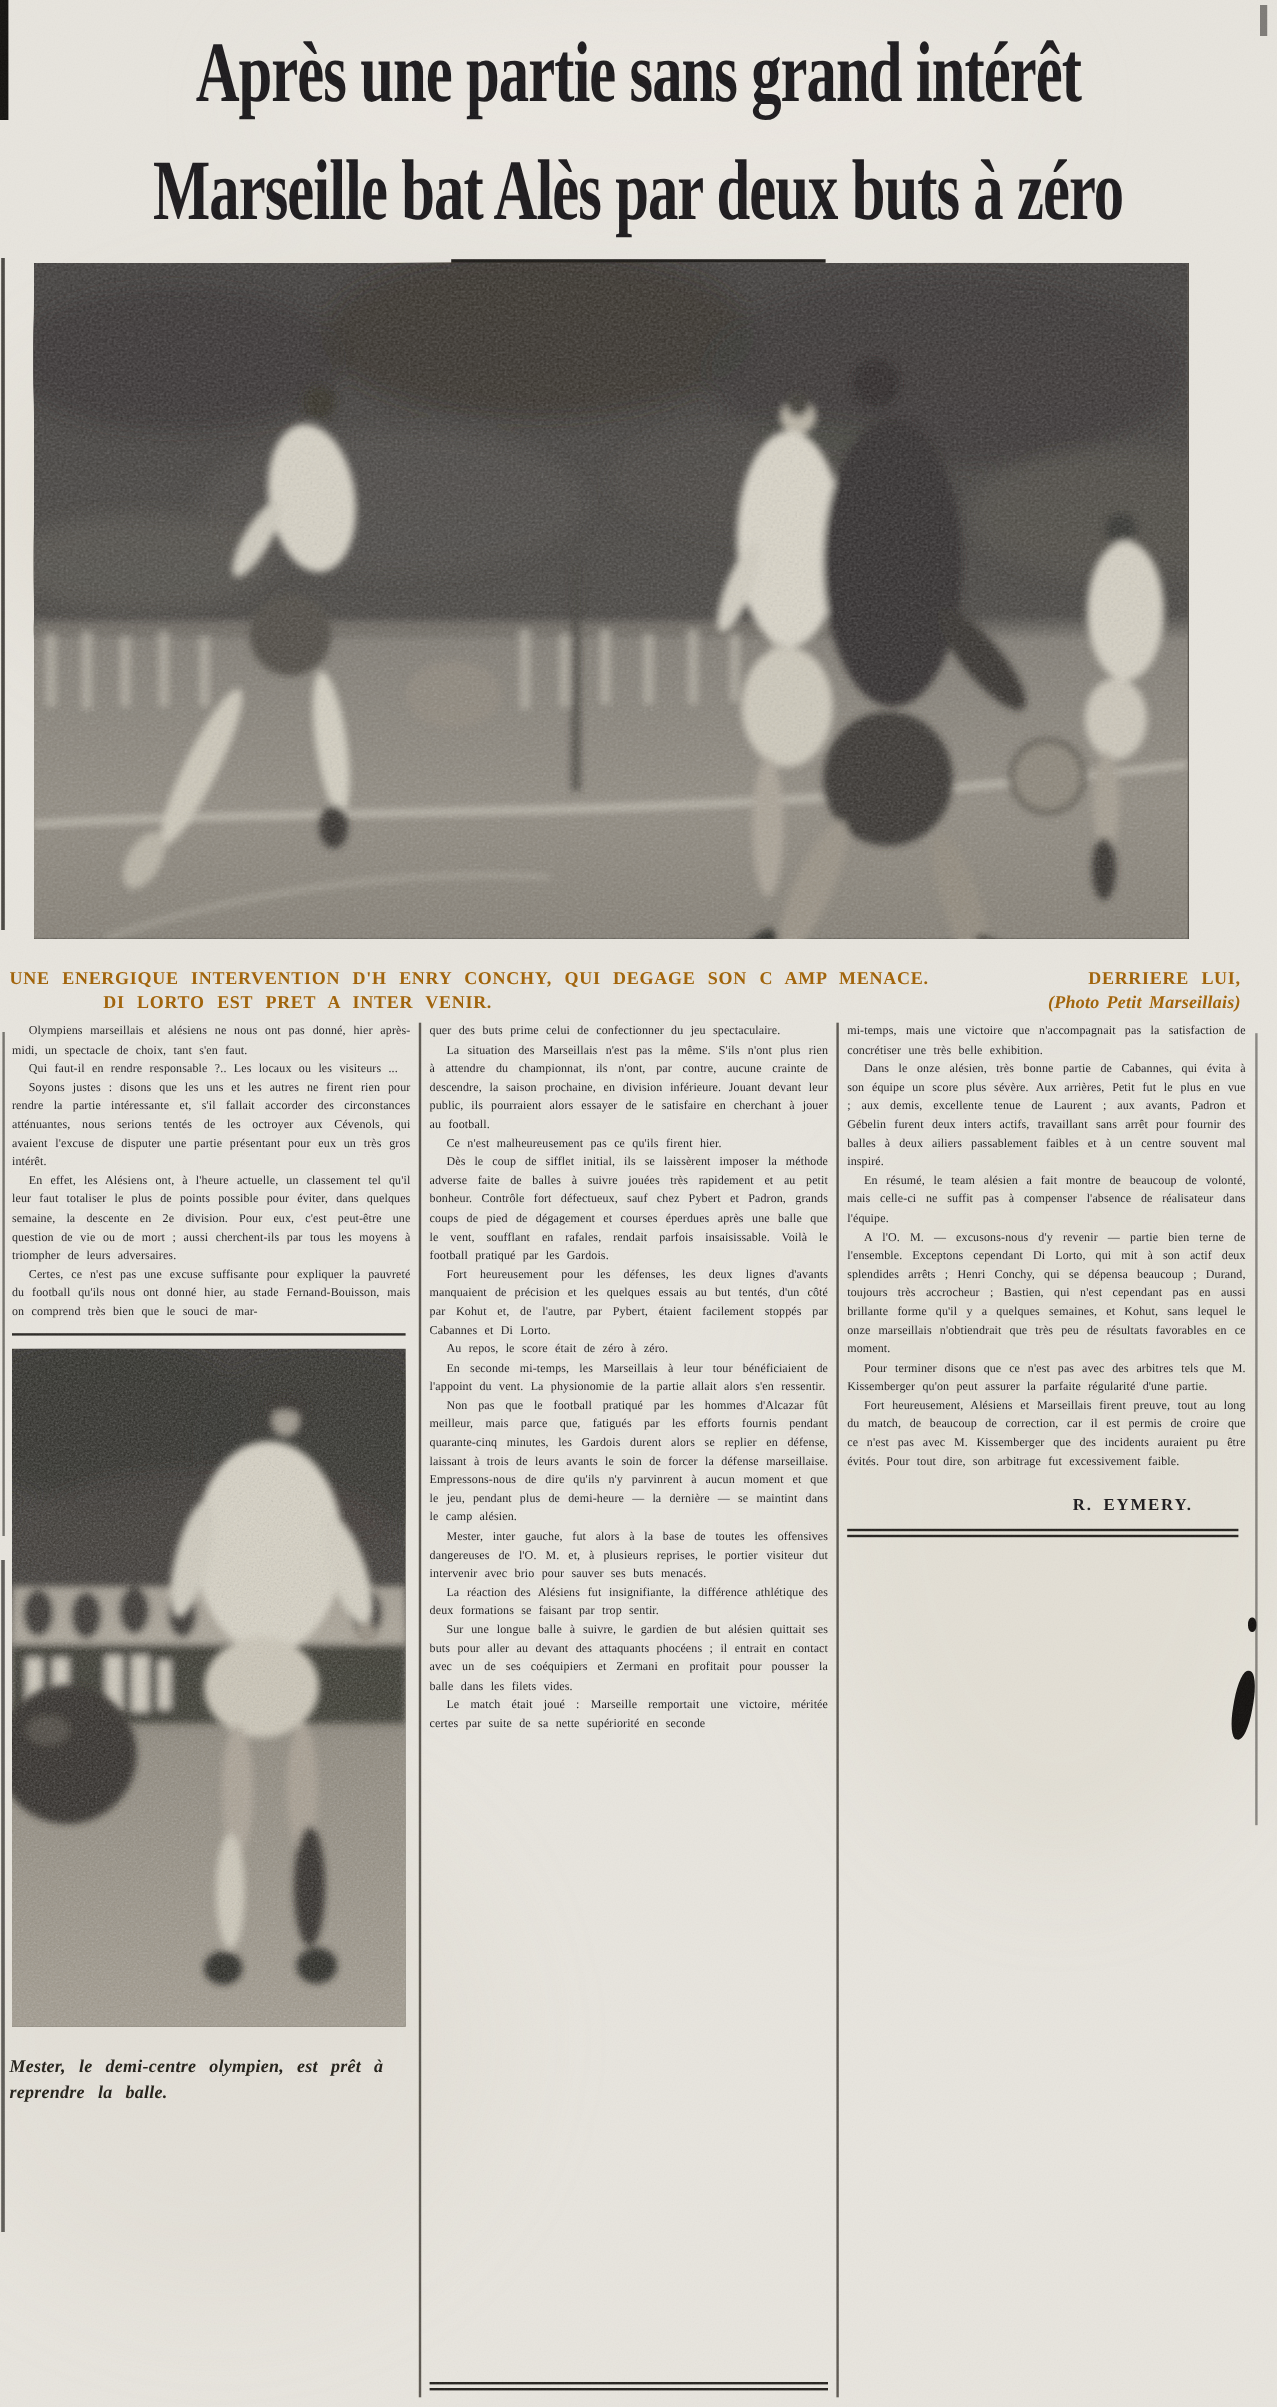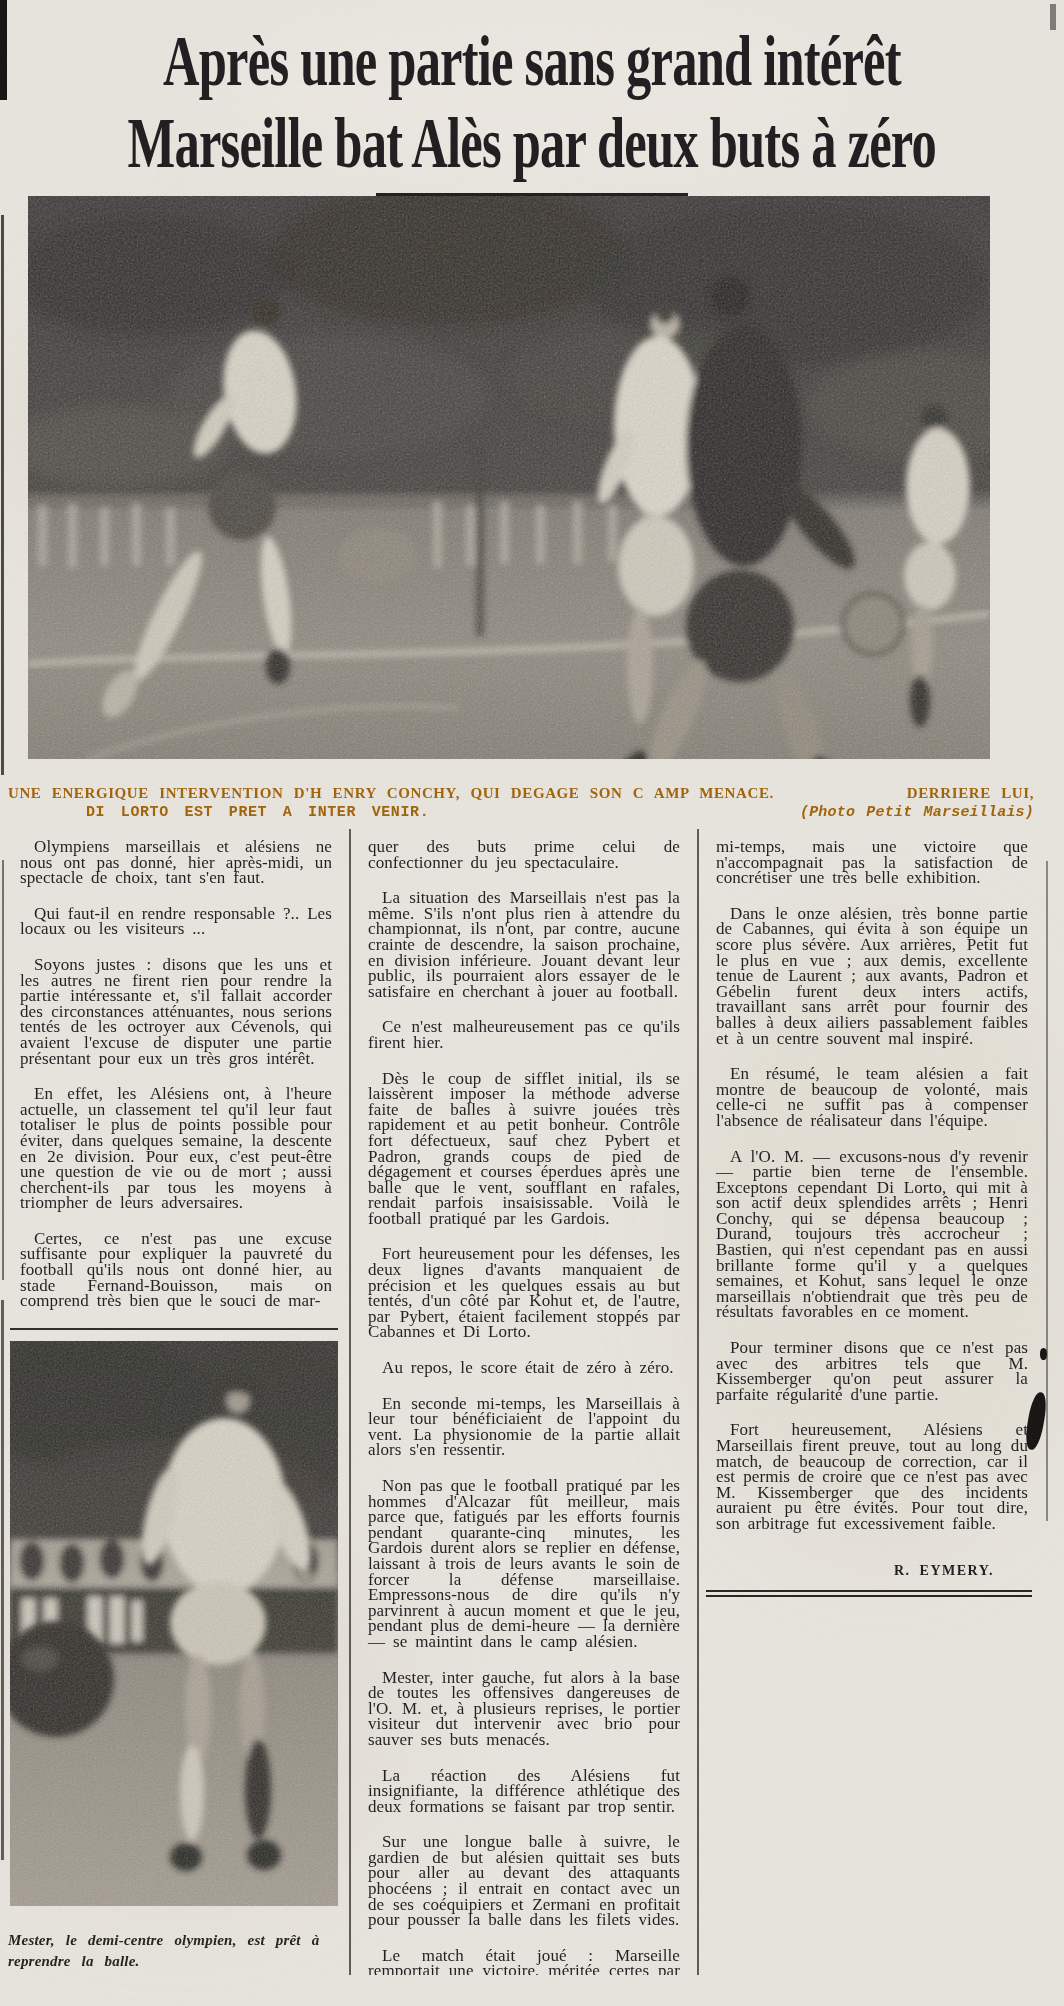--- a/index.html
+++ b/index.html
@@ -9,40 +9,40 @@
     font-family:"Liberation Serif", serif;
   }
   
   .stains{position:absolute;inset:0;z-index:0;pointer-events:none;}
   .grain-overlay{position:absolute;inset:0;z-index:40;pointer-events:none;opacity:.07;}
   .edge-mark{position:absolute;background:#14120f;z-index:30;}
   .ink-blob{position:absolute;background:#141210;border-radius:45%;z-index:30;}
   
   .masthead{position:relative;z-index:5;text-align:center;margin-top:20px;}
   .headline-line{
-    font-weight:bold;font-size:64px;line-height:82px;margin:0;
+    font-weight:bold;font-size:64px;line-height:82px;margin:16px;
     letter-spacing:-1px;white-space:nowrap;
   }
   .headline-line .squeeze{display:inline-block;transform:scale(0.79,1.12);transform-origin:center;}
   .headline-rule{width:312px;height:3px;background:#1e1c19;margin:9px auto 0 auto;}
   
   .main-photo{position:relative;z-index:5;margin:13px 0 0 28px;width:962px;height:563px;background:#55514a;}
   .main-photo svg{display:block;}
   .photo-caption{position:relative;z-index:5;margin:24px 30px 0 8px;
     font-weight:bold;font-size:15px;line-height:20px;letter-spacing:.6px;word-spacing:6px;color:#a16207;}
   .cap-row{display:flex;justify-content:space-between;}
-  .cap-row.second{padding-left:78px;font-family:Liberation Mono, monospace;}
+  .cap-row.second{padding-left:78px;}
   .photo-credit{font-weight:bold;font-style:italic;letter-spacing:.2px;word-spacing:2px;}
   
   .columns{position:relative;z-index:5;display:flex;align-items:stretch;
     margin-top:6px;padding:0 10px;height:1146px;overflow:hidden;}
   .col{width:332px;display:flex;flex-direction:column;}
   .vdivider{width:2px;background:#45413a;margin:0 7px;opacity:.85;}
   .col p{
-    margin:10px;font-size:17px;line-height:15.6px;text-align:justify;
+    margin:0;font-size:10px;line-height:15.6px;text-align:justify;
     text-indent:14px;letter-spacing:.1px;word-spacing:3.5px;color:#1d1b1e;
   }
   .col p.noindent{text-indent:0;}
   .section-rule{height:2px;background:#2c2a26;margin:9px 4px 11px 0;}
   .double-rule{border-top:2.5px solid #26231f;border-bottom:2px solid #26231f;height:3px;margin-top:14px;}
   .col2-bottom{margin-top:auto;margin-bottom:6px;}
   .col3-rule{margin:10px 6px 0 0;}
   .signature{text-align:right;padding-right:44px;font-size:14px;line-height:18px;
     font-weight:bold;letter-spacing:1.5px;word-spacing:4px;margin-top:20px;}
   .inset-photo{width:328px;height:565px;margin:2px 0 0 -2px;background:#6b665e;}

